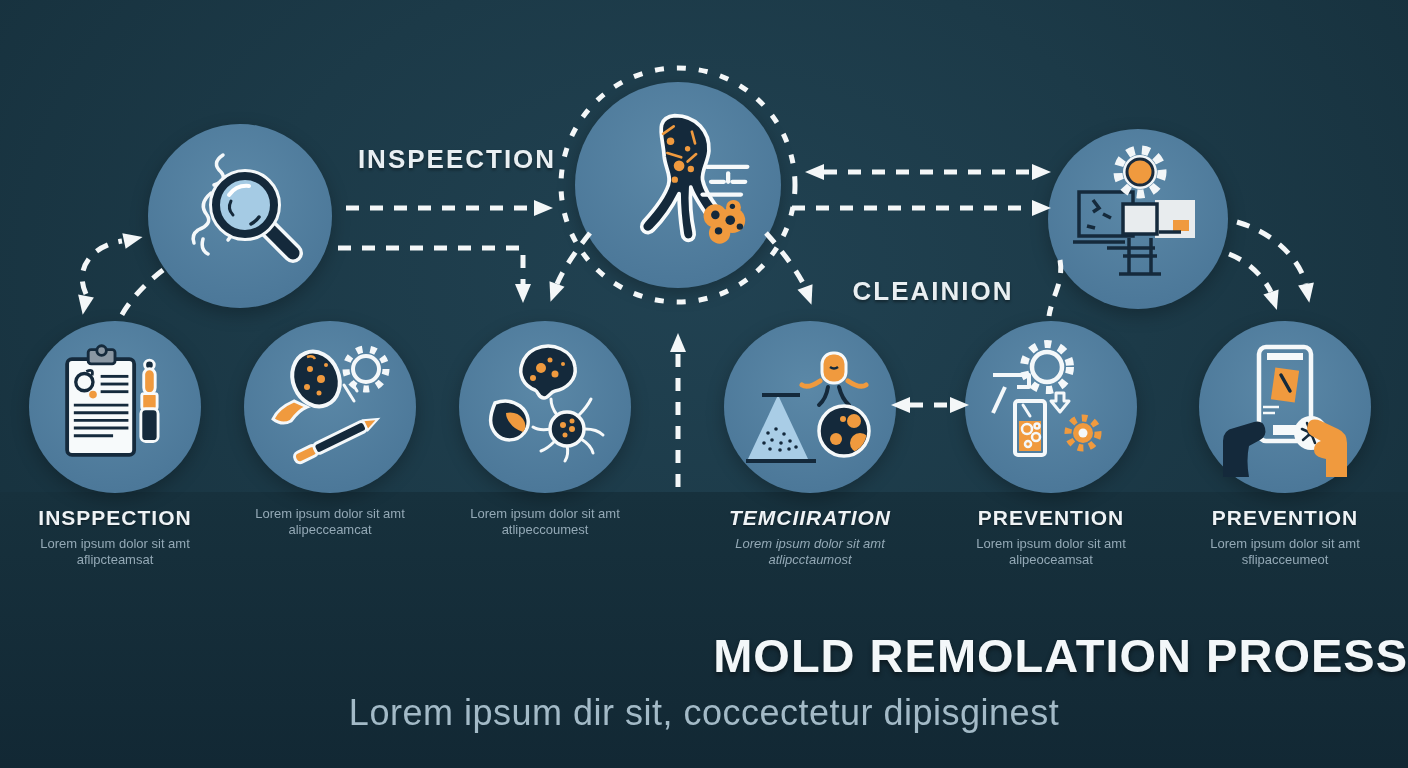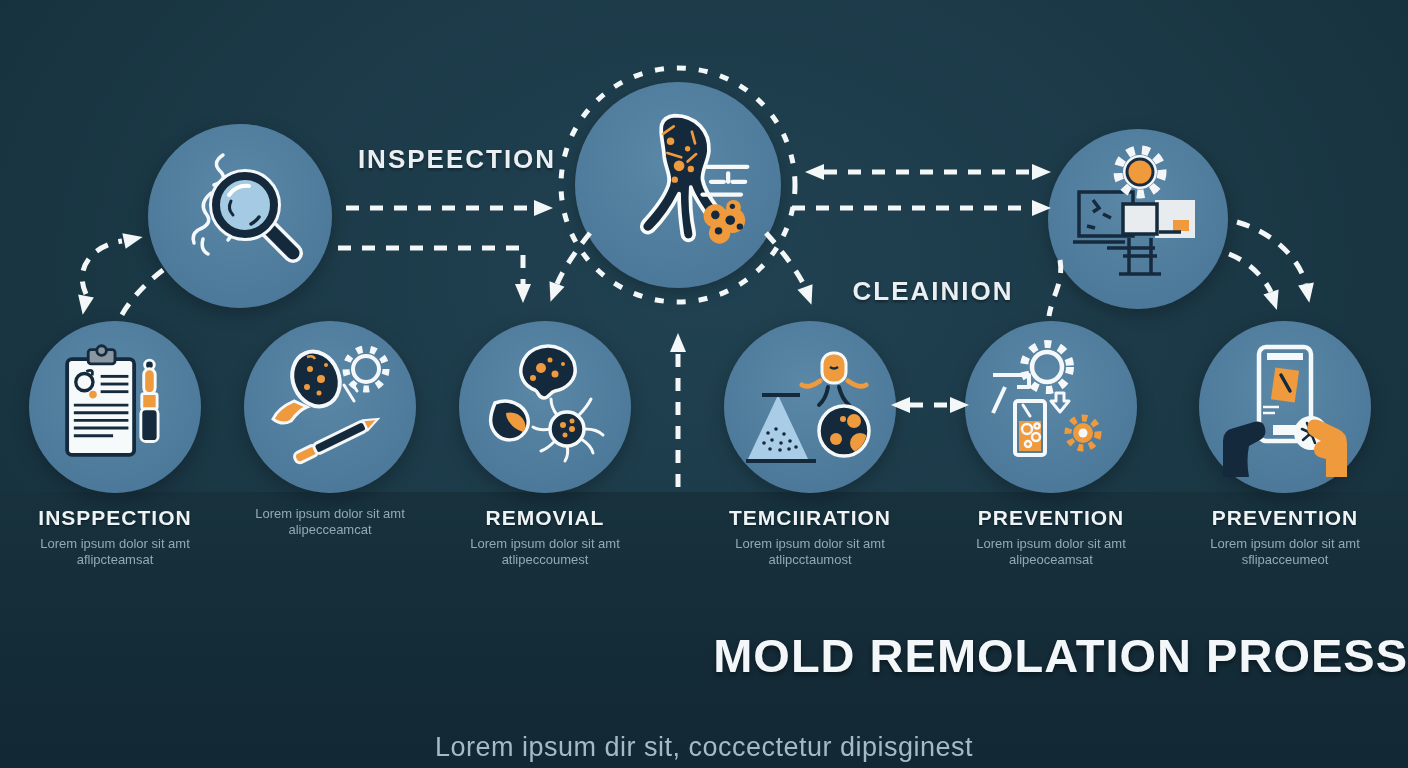--- a/index.html
+++ b/index.html
@@ -28,22 +28,22 @@
     font-size:21px;font-weight:bold;color:#eef3f6;letter-spacing:1px;
     margin:0 0 6px 0;text-shadow:0 1px 2px rgba(0,0,0,0.45);
   }
   .step-sub{font-size:13px;color:#94a9b6;line-height:16px;}
   .main-title{
     position:absolute;top:628px;left:0;width:1408px;text-align:right;
     font-size:47px;font-weight:bold;color:#f3f7f9;letter-spacing:1px;
     text-shadow:0 3px 5px rgba(0,0,0,0.45);
   }
   .main-subtitle{
-    position:absolute;top:732px;left:0;width:1408px;text-align:center;
-    font-size:27px;color:#a3bac7;letter-spacing:0.5px;
+    position:absolute;top:692px;left:0;width:1408px;text-align:center;
+    font-size:36px;color:#a3bac7;letter-spacing:0.5px;
   }
   svg.arrows{position:absolute;left:0;top:0;pointer-events:none;}
   .icon-svg{display:block;}
 </style>
 </head>
 <body>
 
 <div class="canvas">
 
   <div class="band"></div>
@@ -312,25 +312,24 @@
   <div class="step" style="left:-10px;">
     <div class="step-title">INSPPECTION</div>
     <div class="step-sub"><span>Lorem ipsum dolor sit amt</span><br>
       <span>aflipcteamsat</span></div>
   </div>
   <div class="step" style="left:205px;">
     <div class="step-sub"><span>Lorem ipsum dolor sit amt</span><br>
       <span>alipecceamcat</span></div>
   </div>
   <div class="step" style="left:420px;">
-    <div class="step-title">REMOVIAL</div>
     <div class="step-sub"><span>Lorem ipsum dolor sit amt</span><br>
       <span>atlipeccoumest</span></div>
   </div>
-  <div class="step" style="left:685px;">
+  <div class="step" style="left:685px;font-style:italic;">
     <div class="step-title">TEMCIIRATION</div>
     <div class="step-sub"><span>Lorem ipsum dolor sit amt</span><br>
       <span>atlipcctaumost</span></div>
   </div>
   <div class="step" style="left:926px;">
     <div class="step-title">PREVENTION</div>
     <div class="step-sub"><span>Lorem ipsum dolor sit amt</span><br>
       <span>alipeoceamsat</span></div>
   </div>
   <div class="step" style="left:1160px;">

